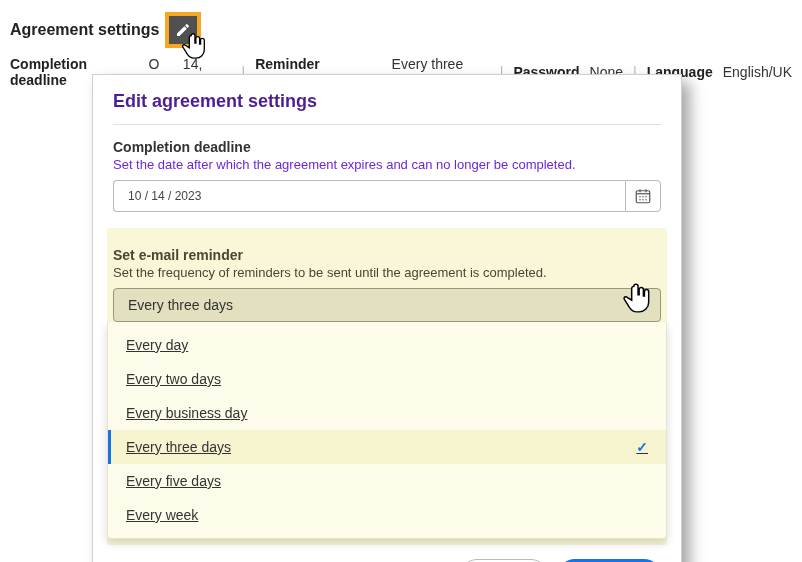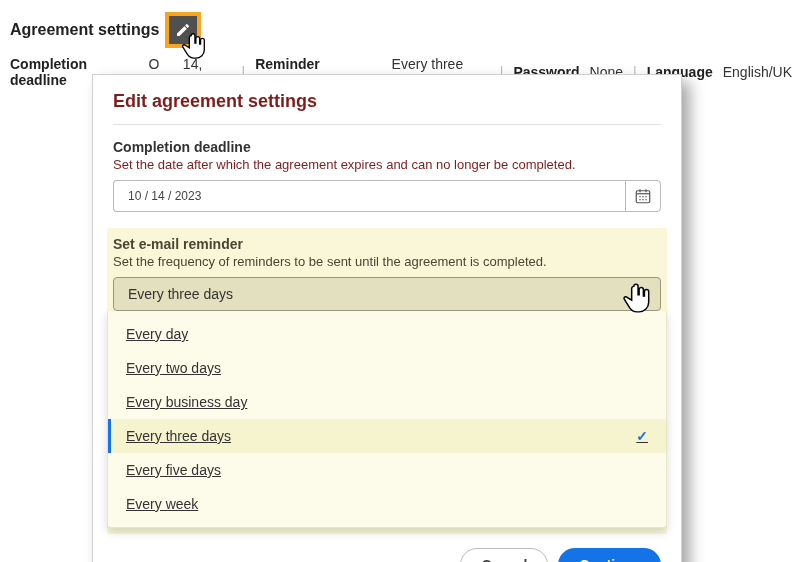--- a/index.html
+++ b/index.html
@@ -58,34 +58,34 @@
     left: 92px;
     width: 590px;
     background: #fff;
     border: 1px solid #d0d0d0;
     box-shadow: 8px 8px 14px rgba(0,0,0,0.35);
     padding: 16px 20px 18px 20px;
   }
   .dialog-title {
     font-size: 18px;
     font-weight: 700;
-    color: #7f1d1d;
+    color: #4c1d95;
     padding-bottom: 12px;
     border-bottom: 1px solid #e0e0e0;
     margin-bottom: 14px;
   }
   .field-title {
     font-size: 14px;
     font-weight: 700;
     color: #333;
     margin-bottom: 2px;
   }
   .field-desc {
     font-size: 13px;
-    color: #7f1d1d;
+    color: #6d28d9;
     margin-bottom: 8px;
   }
   .date-row {
     display: flex;
     gap: 0;
     margin-bottom: 12px;
   }
   .date-input {
     flex: 1;
     border: 1px solid #b8b8b8;
@@ -101,21 +101,21 @@
     border-radius: 0 4px 4px 0;
     background: #fff;
     display: inline-flex;
     align-items: center;
     justify-content: center;
     cursor: pointer;
   }
   .reminder-section {
     background: #f9f7d8;
     margin: 16px -6px 12px -6px;
-    padding: 8px 6px 6px 6px;
+    padding: 19px 6px 6px 6px;
     border-radius: 2px;
   }
   .reminder-section .field-title,
   .reminder-section .field-desc { color: #4a4634; }
   .select-box {
     position: relative;
     border: 1px solid #9a9678;
     background: #e2e0be;
     border-radius: 4px;
     padding: 8px 14px;

